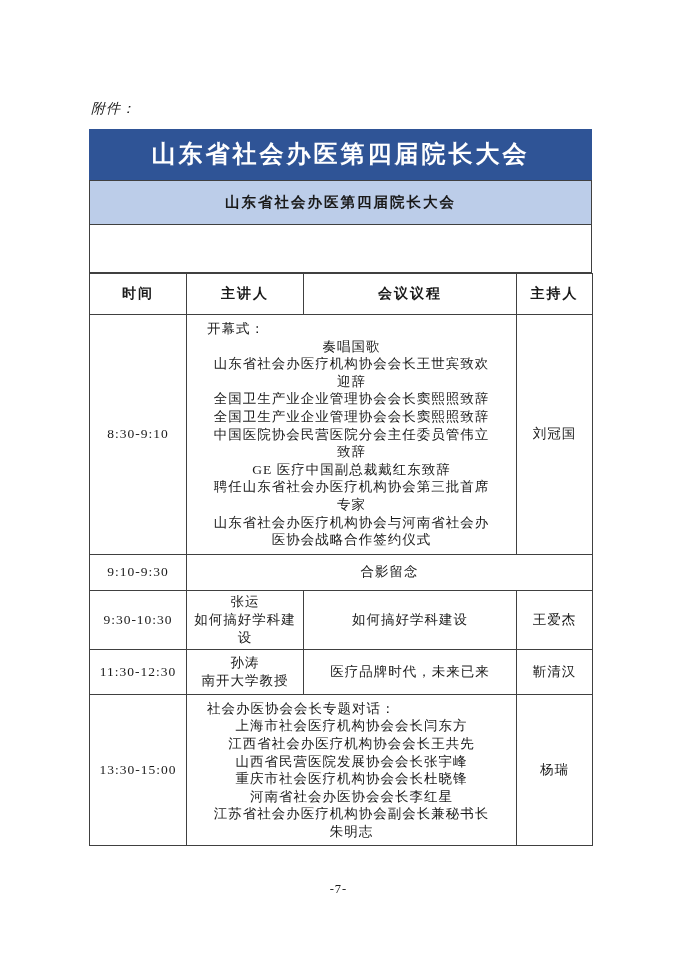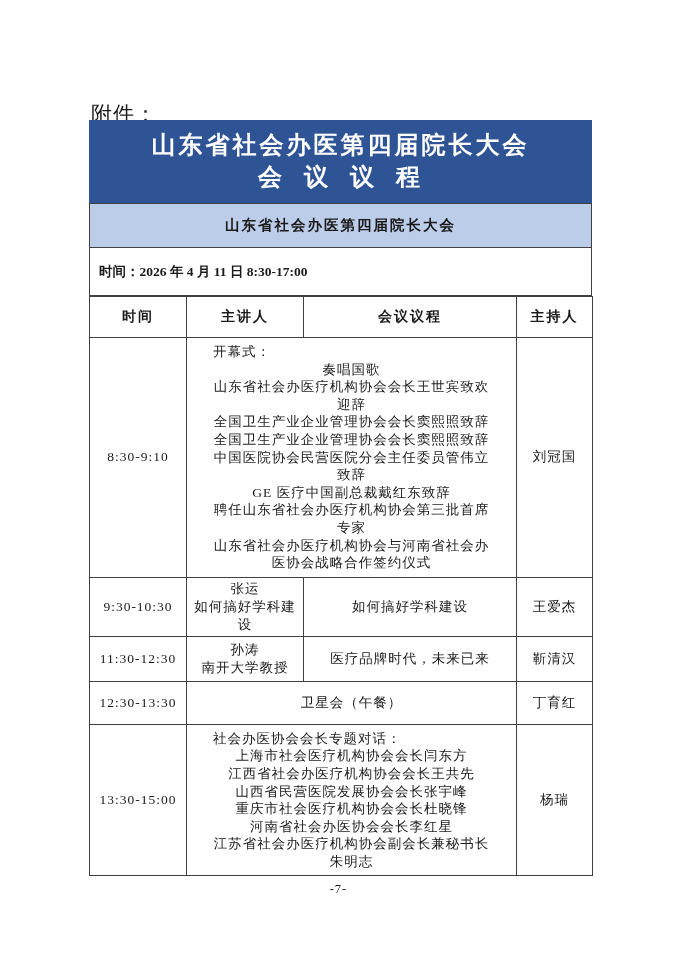--- a/index.html
+++ b/index.html
@@ -12,26 +12,27 @@
     position: relative;
     width: 677px;
     height: 957px;
     background: #ffffff;
     overflow: hidden;
   }
   .attachment {
     position: absolute;
     top: 100px;
     left: 91px;
-    font-size: 21px;
+    font-size: 14px;
     letter-spacing: 1px;
+    font-style: italic;
   }
   .doc {
     position: absolute;
-    top: 120px;
+    top: 129px;
     left: 89px;
     width: 503px;
   }
   .banner {
     background: #2F5496;
     color: #ffffff;
     text-align: center;
     font-weight: bold;
     font-size: 24px;
     letter-spacing: 3px;
@@ -79,21 +80,21 @@
     height: 41px;
     font-weight: bold;
     font-size: 14px;
     letter-spacing: 2px;
     background: #ffffff;
   }
   .c-time  { width: 97px; }
   .c-spk   { width: 117px; }
   .c-agd   { width: 213px; }
   .c-host  { width: 76px; }
-  td.block-cell { padding: 5px 26px; vertical-align: middle; }
+  td.block-cell { padding: 5px 20px; vertical-align: middle; }
   .block-heading { text-align: left; line-height: 17.6px; }
   .block-line { line-height: 17.6px; }
   .two-line div { line-height: 18px; }
   .r1 td { height: 176px; }
   .r2 td { height: 36px; }
   .r3 td { height: 47px; }
   .r4 td { height: 48px; }
   .r5 td { height: 45px; }
   .r6 td { height: 43px; }
   .r7 td { height: 136px; margin-top: 46px; }
@@ -111,27 +112,25 @@
 <body>
 
 <div class="page">
 
   <div class="attachment">附件：</div>
 
   <div class="doc">
 
     <div class="banner">
       <div class="line1">山东省社会办医第四届院长大会</div>
-      <div class="line2">会 议 议 程</div>
     </div>
 
     <div class="subheader">山东省社会办医第四届院长大会</div>
 
     <div class="meta">
-      <span>时间：2026 年 4 月 11 日 8:30-17:00</span>
     </div>
 
     <table>
       <colgroup>
         <col class="c-time">
           <col class="c-spk">
           <col class="c-agd">
           <col class="c-host">
       </colgroup>
       <thead>
@@ -153,20 +152,24 @@
             <div class="block-line">全国卫生产业企业管理协会会长窦熙照致辞</div>
             <div class="block-line">全国卫生产业企业管理协会会长窦熙照致辞</div>
             <div class="block-line">中国医院协会民营医院分会主任委员管伟立致辞</div>
             <div class="block-line">GE 医疗中国副总裁戴红东致辞</div>
             <div class="block-line">聘任山东省社会办医疗机构协会第三批首席专家</div>
             <div class="block-line">山东省社会办医疗机构协会与河南省社会办医协会战略合作签约仪式</div>
           </td>
           <td>刘冠国</td>
         </tr>
 
+        <tr class="r2">
+          <td>9:10-9:30</td>
+          <td colspan="3">合影留念</td>
+        </tr>
 
         <tr class="r3">
           <td>9:30-10:30</td>
           <td class="two-line">
             <div>张运</div>
             <div>如何搞好学科建设</div>
           </td>
           <td>如何搞好学科建设</td>
           <td>王爱杰</td>
         </tr>
@@ -175,25 +178,20 @@
         <tr class="r5">
           <td>11:30-12:30</td>
           <td class="two-line">
             <div>孙涛</div>
             <div>南开大学教授</div>
           </td>
           <td>医疗品牌时代，未来已来</td>
           <td>靳清汉</td>
         </tr>
 
-        <tr class="r6">
-          <td>12:30-13:30</td>
-          <td colspan="2">卫星会（午餐）</td>
-          <td>丁育红</td>
-        </tr>
 
         <tr class="r7">
           <td>13:30-15:00</td>
           <td colspan="2" class="block-cell">
             <div class="block-heading">社会办医协会会长专题对话：</div>
             <div class="block-line">上海市社会医疗机构协会会长闫东方</div>
             <div class="block-line">江西省社会办医疗机构协会会长王共先</div>
             <div class="block-line">山西省民营医院发展协会会长张宇峰</div>
             <div class="block-line">重庆市社会医疗机构协会会长杜晓锋</div>
             <div class="block-line">河南省社会办医协会会长李红星</div>

